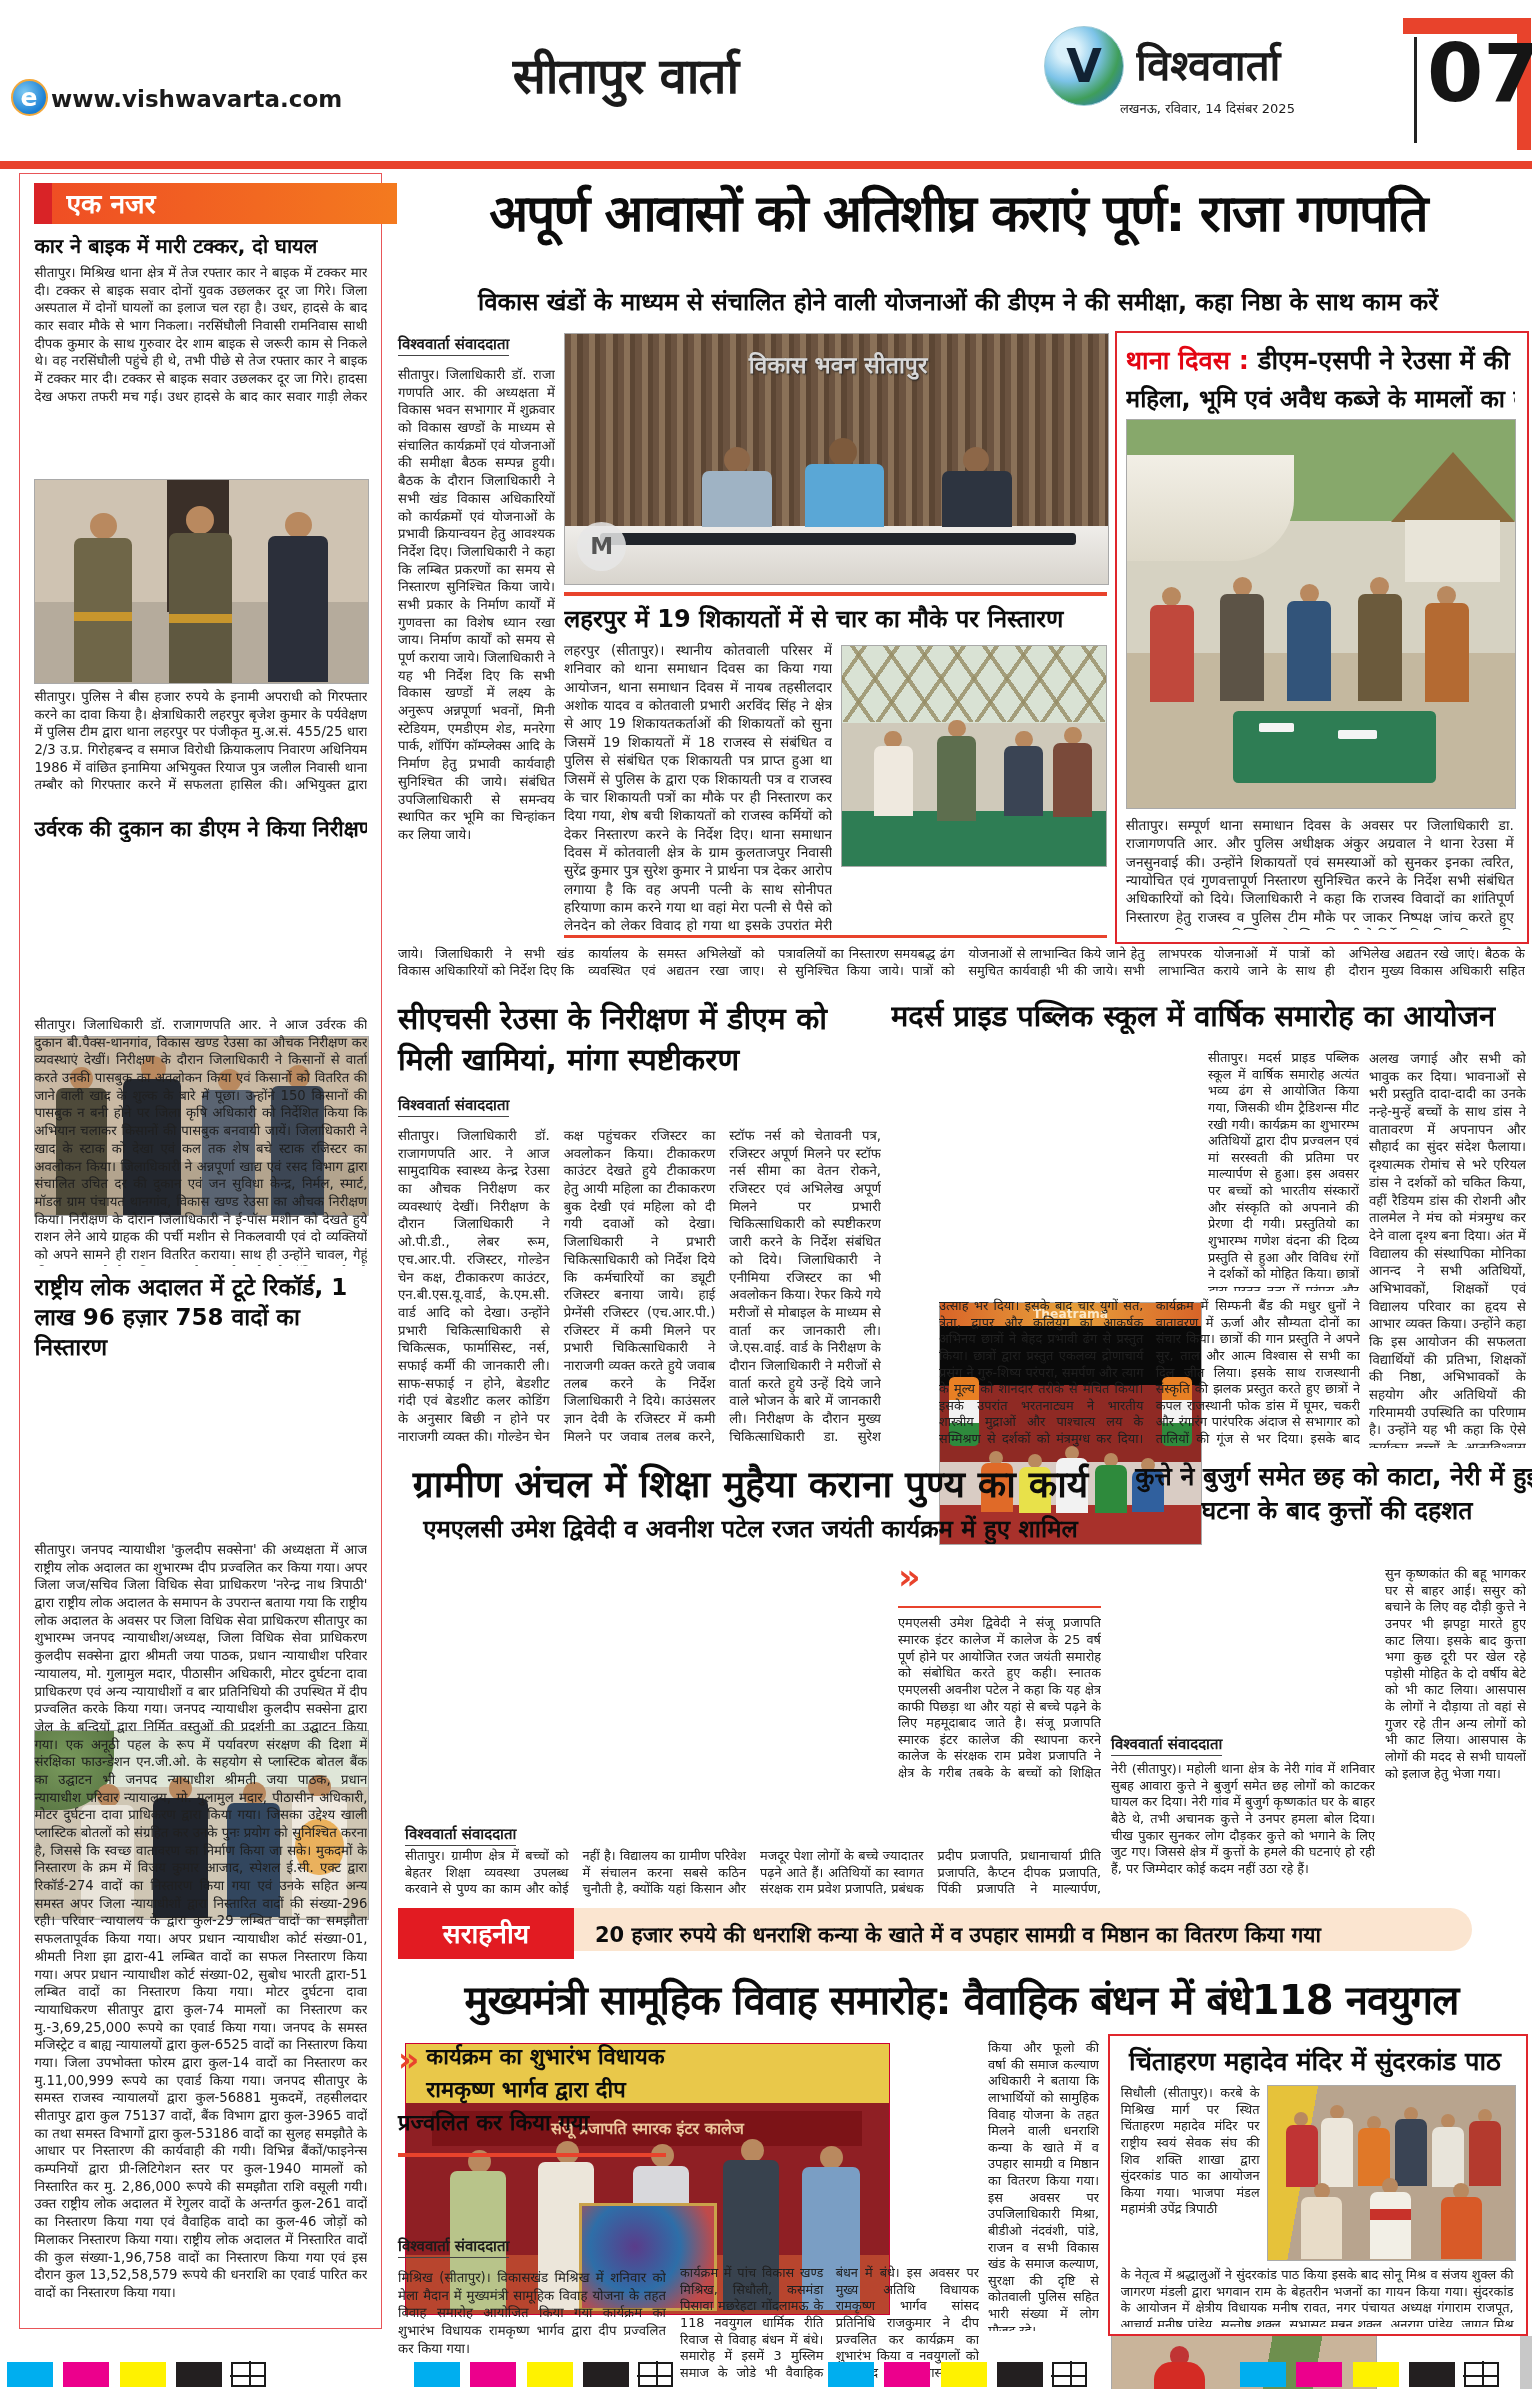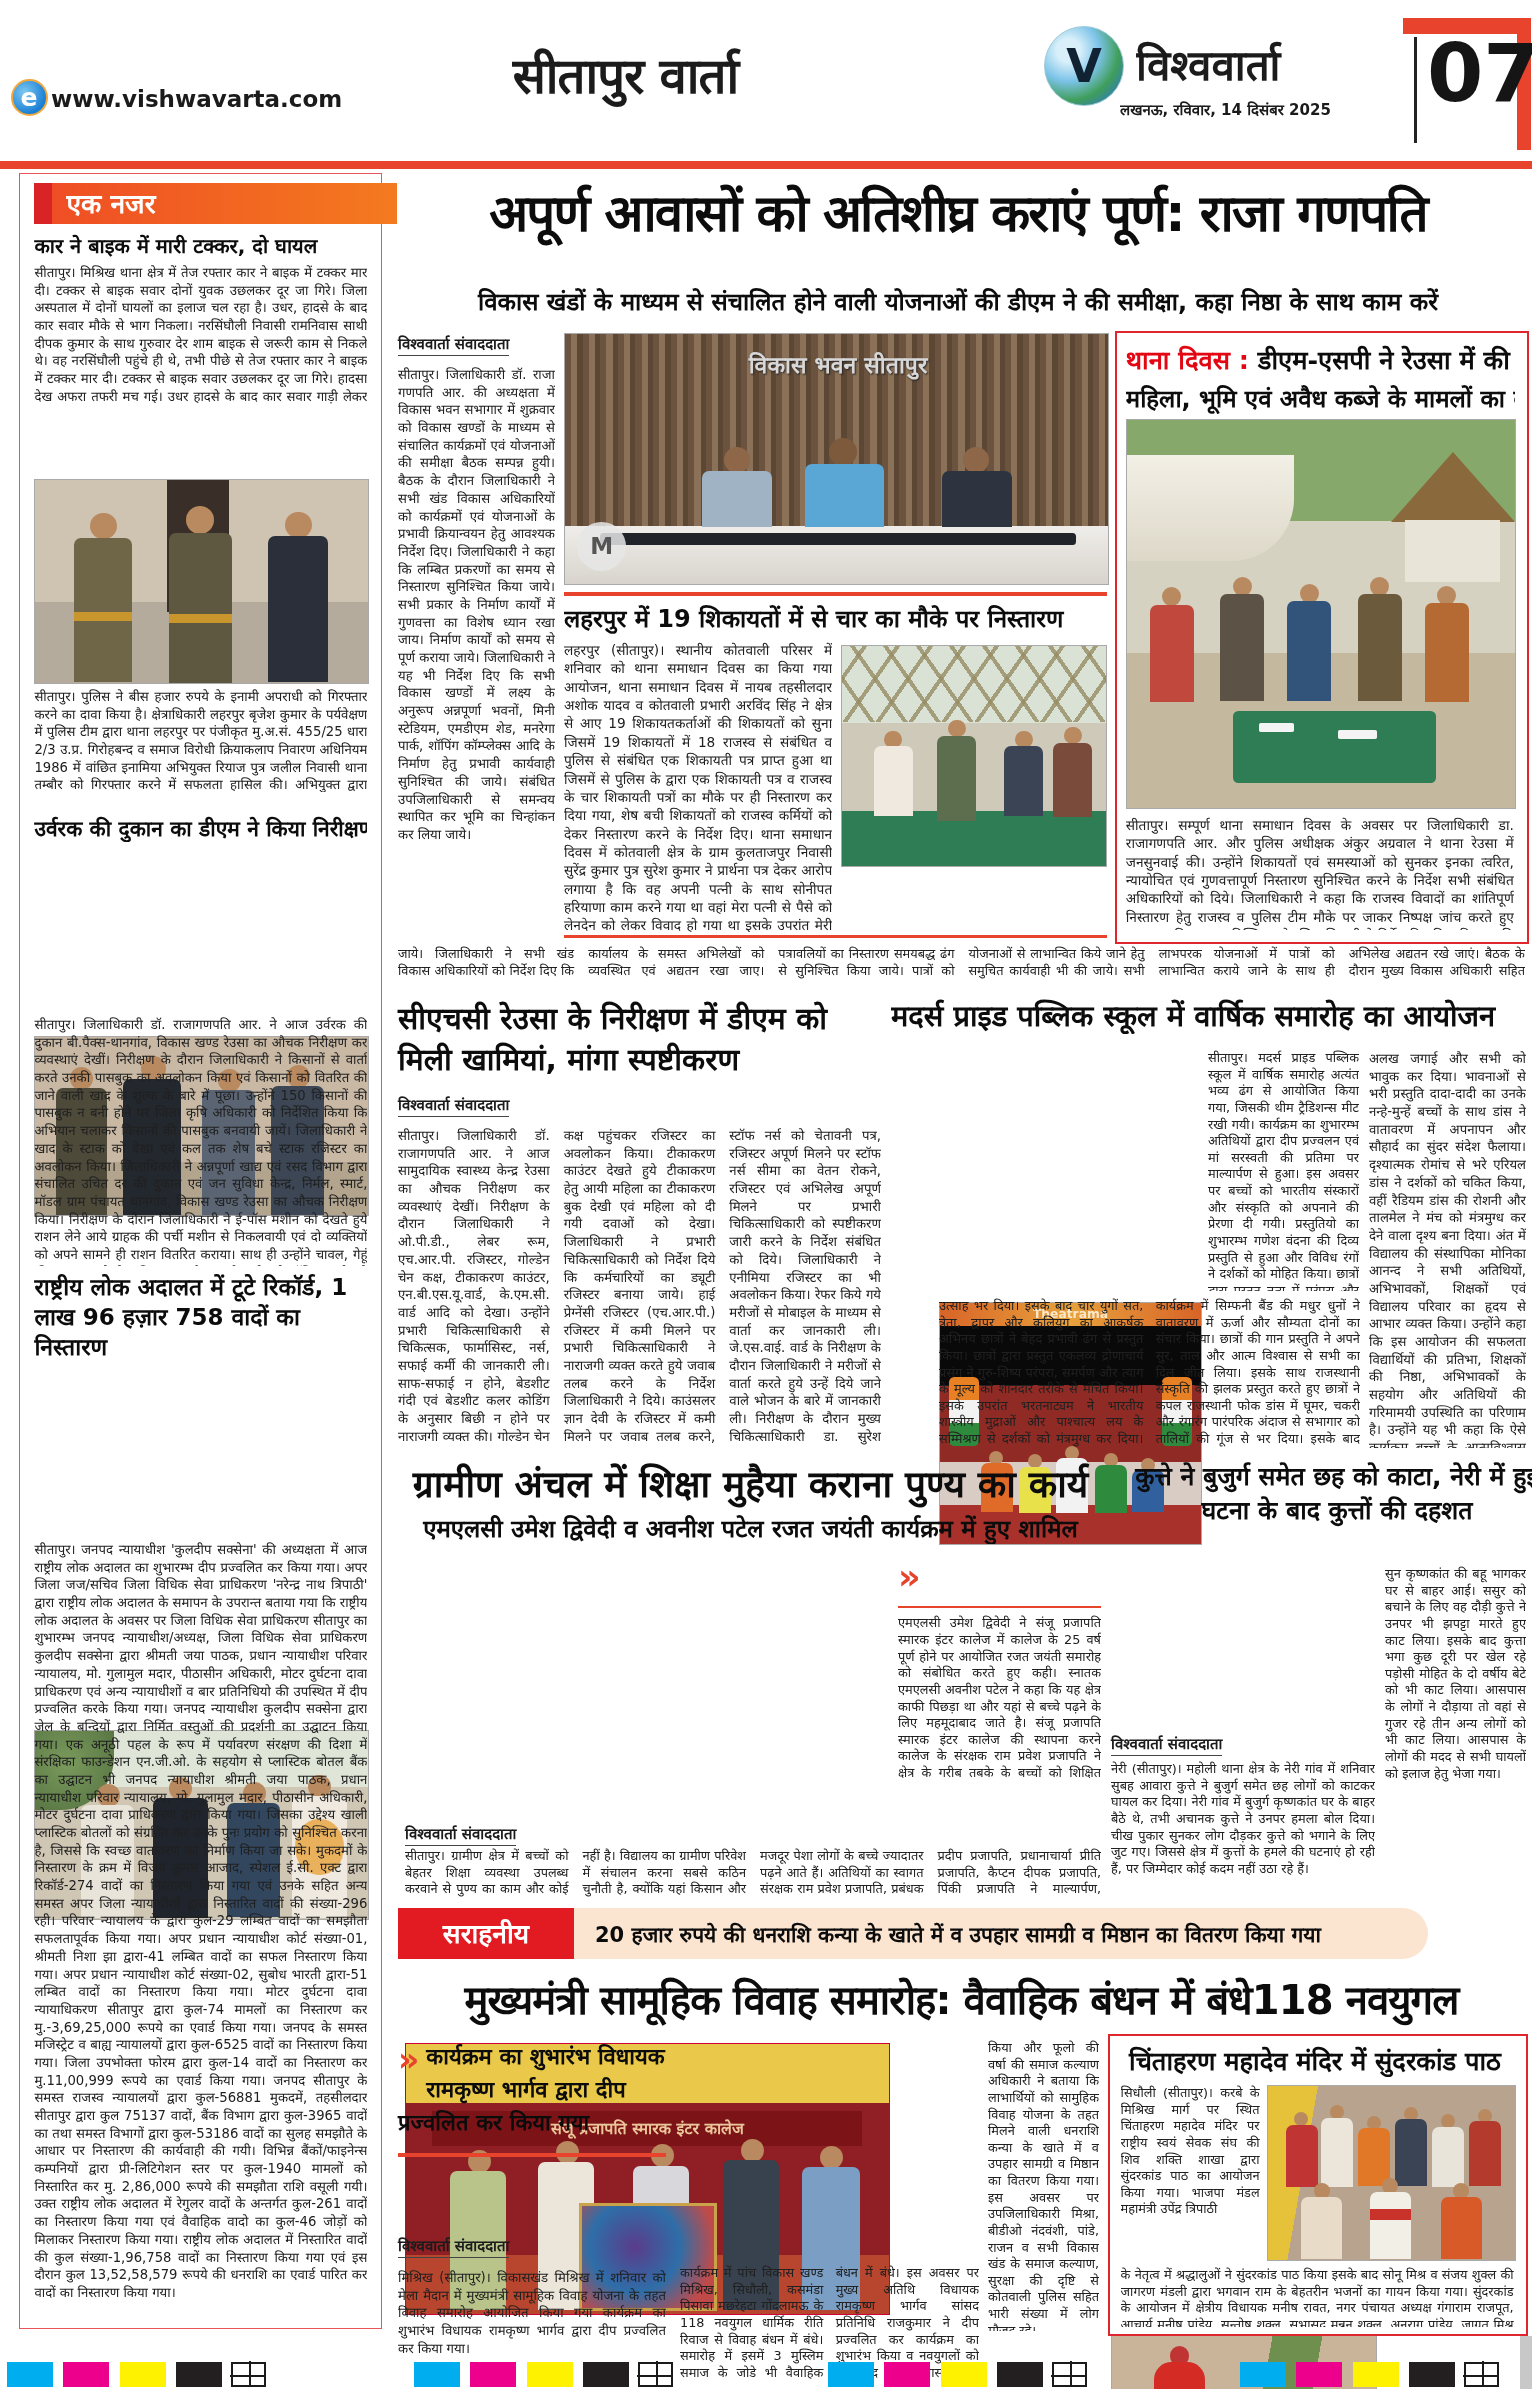--- a/index.html
+++ b/index.html
@@ -16,21 +16,21 @@
   .photo{position:relative;overflow:hidden;border:0.9px solid #a9a9a9;}
   .head{position:absolute;border-radius:50%;background:#b9895f;}
   .torso{position:absolute;border-radius:7px 7px 0 0;}
   .cols2{columns:2;column-gap:12.3px;}
   .cols3{columns:3;column-gap:14px;}
   .cols4{columns:4;column-gap:14px;}
   .cols6{columns:6;column-gap:14px;}
   
   .masthead{font-size:49px;font-weight:bold;letter-spacing:-0.9px;}
   .brand{font-size:42px;font-weight:bold;}
-  .dateline{font-size:15px;font-weight:bold;}
+  .dateline{font-size:13px;font-weight:normal;}
   .url{font-size:23px;font-weight:bold;}
   .ie-icon{width:33px;height:33px;border-radius:50%;background:radial-gradient(circle at 35% 35%,#7ec9f2,#1a7fd4 70%);
            color:#fff;font-weight:bold;font-size:25px;text-align:center;line-height:33px;border:2.6px solid #f2a83c;}
   .logo-circle{width:78px;height:78px;border-radius:50%;background:radial-gradient(circle at 30% 30%,#d9f0fa 15%,#7cc3e8 40%,#3f9e5a 65%,#2d76c9 90%);
                border:1.8px solid #9ecad8;color:#123;font-size:46px;font-weight:bold;text-align:center;line-height:78px;}
   .pageno{font-size:81px;font-weight:bold;color:#151515;line-height:1;}
   
   .najar-box{border:1.8px solid #e85558;}
   .najar-band{background:linear-gradient(90deg,#d92327 0 17.6px,#ef4e24 17.6px,#f47a1f);color:#fff;
               font-size:26.4px;font-weight:bold;line-height:41px;padding-left:32px;}
@@ -241,21 +241,21 @@
     <div class="head" style="left:58px;top:12.3px;width:19.4px;height:19.4px;background:#c03434;"></div>
     <div class="torso" style="left:42px;top:28px;width:51px;height:132px;background:#d42b24;border-radius:17.6px 17.6px 0 0;"></div>
 
   </div>
   <div class="abs body-sm" style="left:1385px;top:1566px;width:141px;height:333px;">सुन कृष्णकांत की बहू भागकर घर से बाहर आई। ससुर को बचाने के लिए वह दौड़ी कुत्ते ने उनपर भी झपट्टा मारते हुए काट लिया। इसके बाद कुत्ता भगा कुछ दूरी पर खेल रहे पड़ोसी मोहित के दो वर्षीय बेटे को भी काट लिया। आसपास के लोगों ने दौड़ाया तो वहां से गुजर रहे तीन अन्य लोगों को भी काट लिया। आसपास के लोगों की मदद से सभी घायलों को इलाज हेतु भेजा गया।</div>
   <div class="abs" style="left:1111px;top:1733px;">
     <span class="byline">विश्ववार्ता संवाददाता</span>
   </div>
   <div class="abs body-sm" style="left:1111px;top:1761px;width:264px;height:137px;">नेरी (सीतापुर)। महोली थाना क्षेत्र के नेरी गांव में शनिवार सुबह आवारा कुत्ते ने बुजुर्ग समेत छह लोगों को काटकर घायल कर दिया। नेरी गांव में बुजुर्ग कृष्णकांत घर के बाहर बैठे थे, तभी अचानक कुत्ते ने उनपर हमला बोल दिया। चीख पुकार सुनकर लोग दौड़कर कुत्ते को भगाने के लिए जुट गए। जिससे क्षेत्र में कुत्तों के हमले की घटनाएं हो रही हैं, पर जिम्मेदार कोई कदम नहीं उठा रहे हैं।</div>
 
-  <div class="abs sara-band" style="left:398px;top:1908px;width:1030px;height:51px;">
+  <div class="abs sara-band" style="left:398px;top:1908px;width:1030px;height:43px;padding-left:44px;">
     <div class="abs sara-label" style="left:0;top:0;width:176px;height:51px;line-height:51px;">सराहनीय</div>
     <div class="abs hl nowrap" style="left:197px;top:12.3px;width:819px;font-size:21px;">20 हजार रुपये की धनराशि कन्या के खाते में व उपहार सामग्री व मिष्ठान का वितरण किया गया</div>
   </div>
 
   <div class="abs hl center nowrap" style="left:398px;top:1971px;width:1127px;font-size:40px;letter-spacing:-0.9px;">मुख्यमंत्री सामूहिक विवाह समारोह: वैवाहिक बंधन में बंधे118 नवयुगल</div>
 
   <div class="abs" style="left:398px;top:2040px;width:268px;">
     <span class="quote-mark" style="font-size:33px;float:left;margin-right:7px;">»</span>
     <div class="hl" style="font-size:22px;line-height:1.5;">कार्यक्रम का शुभारंभ विधायक रामकृष्ण भार्गव द्वारा दीप प्रज्वलित कर किया गया</div>
     <div style="height:3.5px;background:#e8432c;margin-top:14px;"></div>

